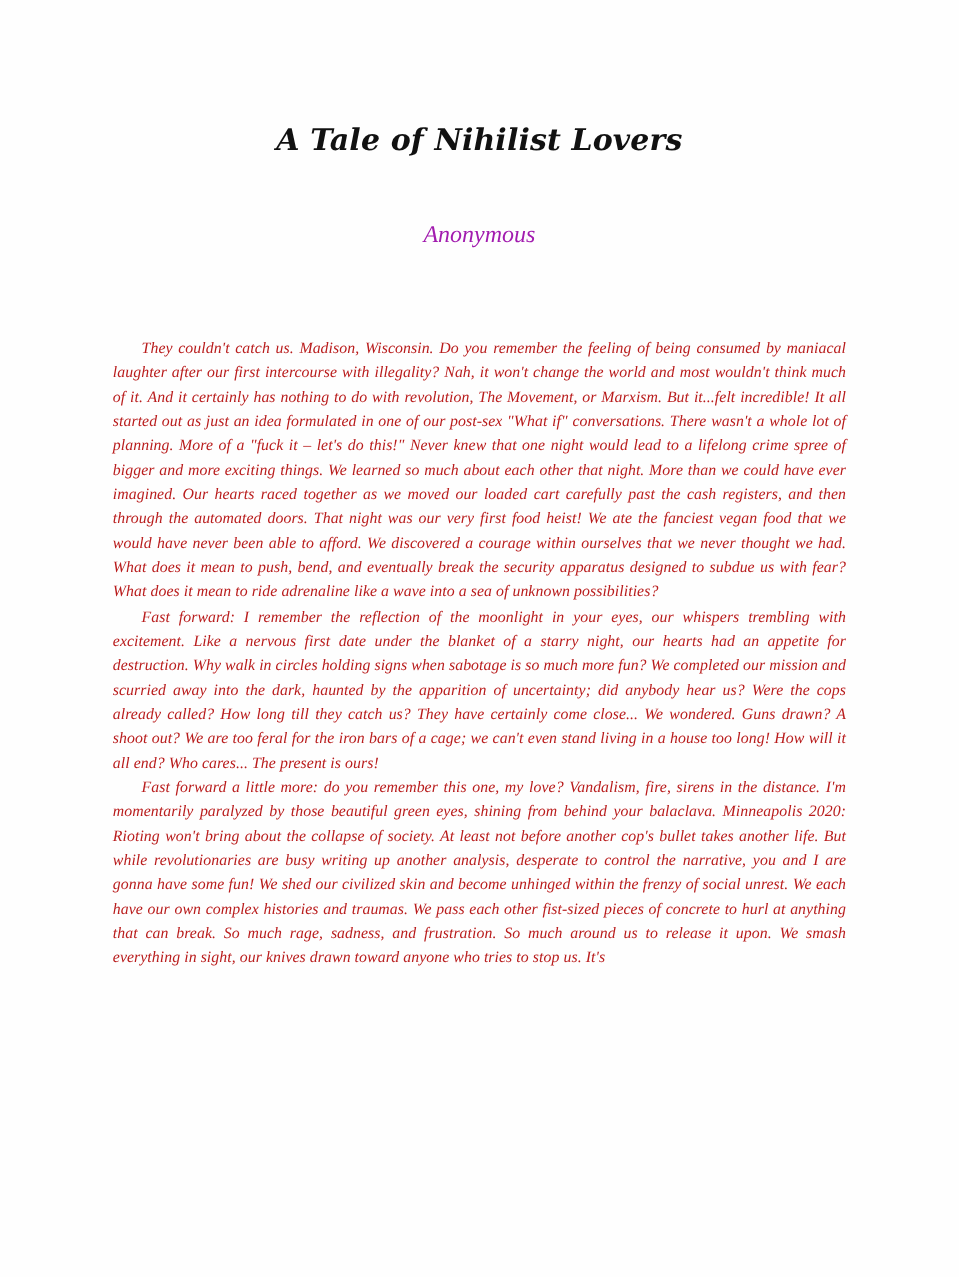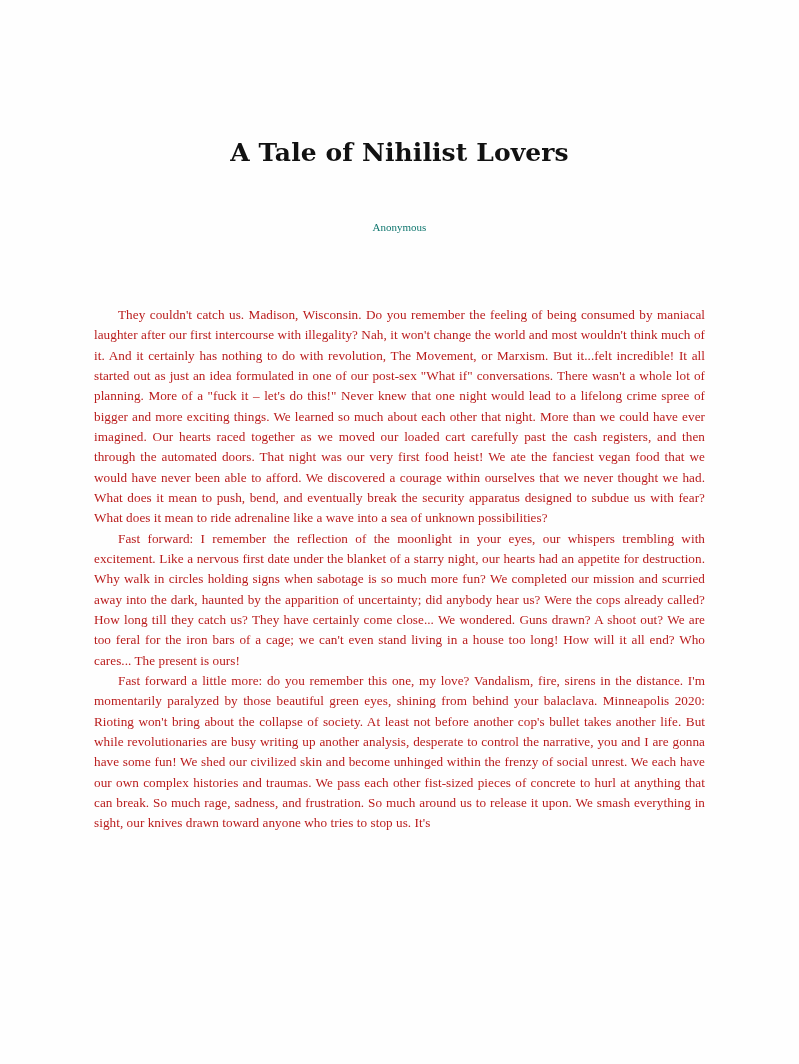--- a/index.html
+++ b/index.html
@@ -17,38 +17,39 @@
   .page {
     width: 799px;
     height: 1064px;
     box-sizing: border-box;
     padding: 0;
     position: relative;
     background: #fefefe;
   }
   .doc-body {
     box-sizing: border-box;
-    padding: 120px 94px 0 94px;
+    padding: 84px 94px 0 94px;
+    font-style: italic;
   }
   .doc-title {
     font-family: "DejaVu Serif", serif;
     font-size: 25px;
     font-weight: 700;
     text-align: center;
     letter-spacing: 0.1px;
     margin: 0;
     padding-top: 18px;
     color: #111;
   }
   .doc-author {
     font-family: "Liberation Serif", serif;
-    font-size: 11px;
+    font-size: 20px;
     text-align: center;
     margin-top: 54px;
-    color: #0f766e;
+    color: #a21caf;
   }
   .doc-date {
     font-family: "Liberation Serif", serif;
     font-size: 13px;
     text-align: center;
     margin-top: 30px;
     color: #1a1a1a;
   }
   .doc-content {
     margin-top: 72px;

